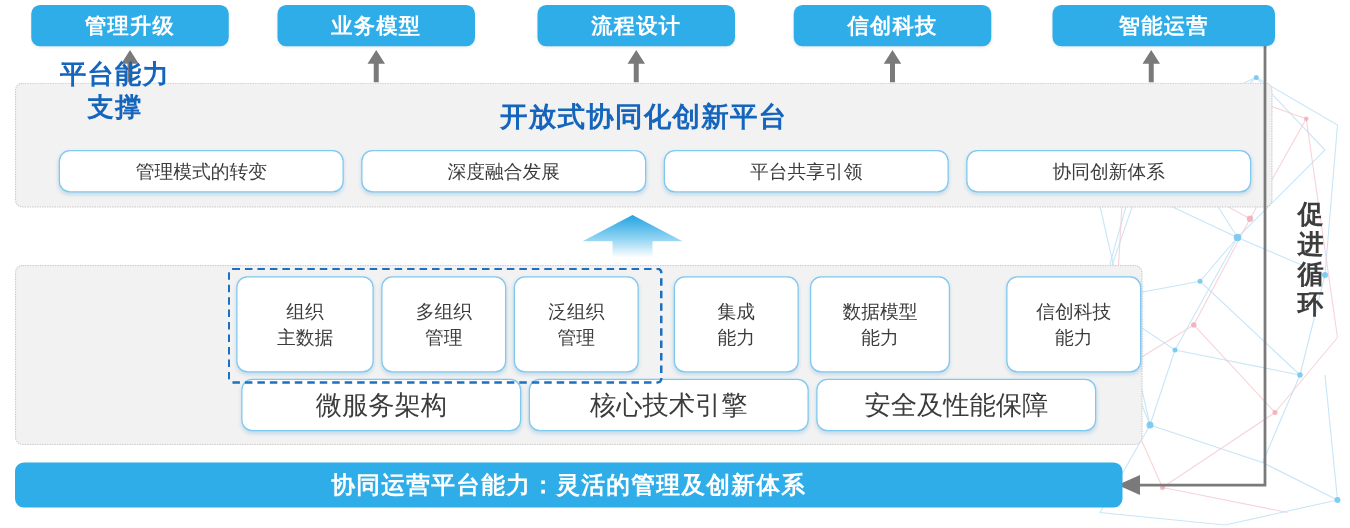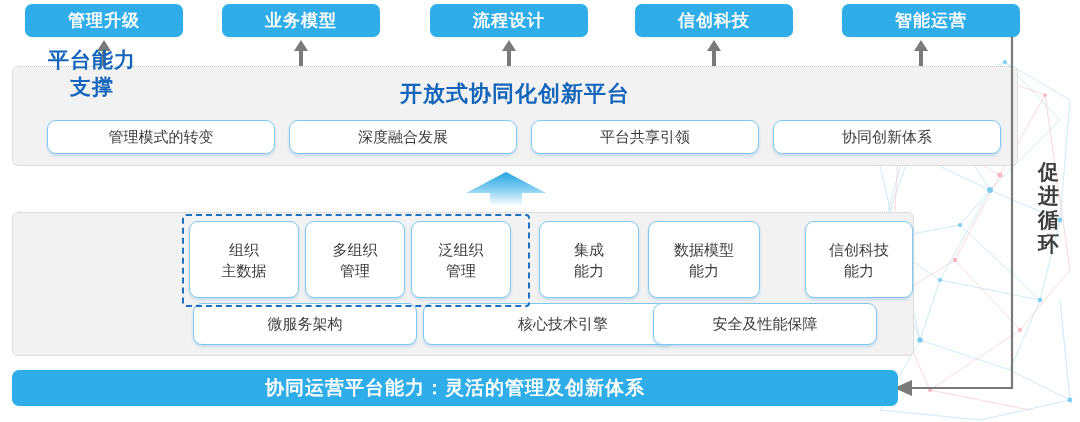--- a/index.html
+++ b/index.html
@@ -120,21 +120,21 @@
   .cap-top {
     top: 221px; height: 75px;
     font-size: 15px;
     line-height: 21px;
     text-align: center;
     flex-direction: column;
     z-index: 5;
   }
   .cap-bot {
     top: 303px; height: 40px;
-    font-size: 15px;
+    font-size: 21px;
     z-index: 5;
     justify-content: center;
   }
   #dashed-group {
     position: absolute;
     left: 182px; top: 214px;
     width: 344px; height: 89px;
     border: 2px dashed #1D6FC0;
     border-radius: 4px;
     z-index: 6;
@@ -325,21 +325,21 @@
     <span>能力</span>
   </div>
   <div class="wbox cap-top" style="left:769px; width:106px;margin-left:36px;">
     <span>信创科技</span>
     <span>能力</span>
   </div>
 
   <div class="wbox cap-bot" style="left:193px; width:222px;">
     <span>微服务架构</span>
   </div>
-  <div class="wbox cap-bot" style="left:423px; width:222px;padding-left:28px;">
+  <div class="wbox cap-bot" style="left:423px; width:222px;">
     <span>核心技术引擎</span>
   </div>
   <div class="wbox cap-bot" style="left:653px; width:222px;">
     <span>安全及性能保障</span>
   </div>
 
   <div id="bottom-bar">
     <span>协同运营平台能力：灵活的管理及创新体系</span>
   </div>
 

